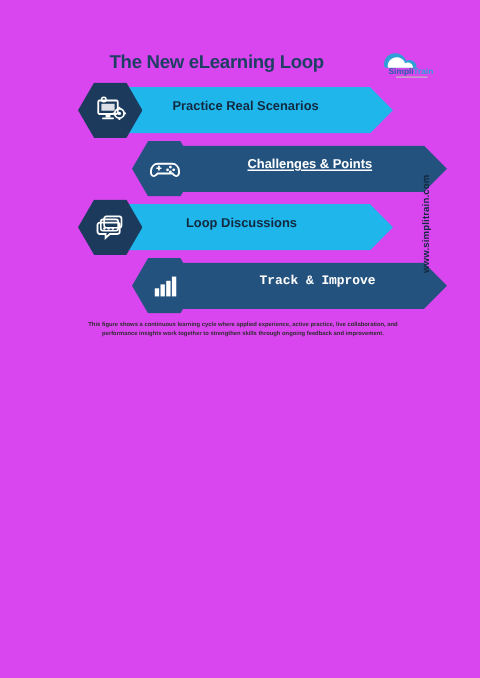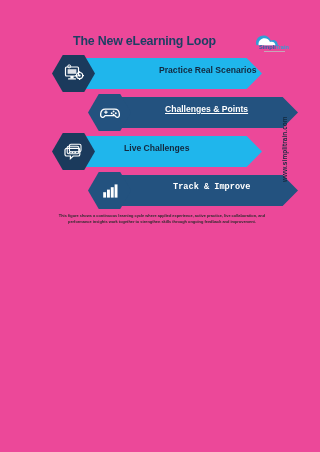--- a/index.html
+++ b/index.html
@@ -7,21 +7,21 @@
     width:320px;height:452px;
     background:#ffffff;
     font-family:"Liberation Sans", sans-serif;
     overflow:hidden;
     position:relative;
   }
   .page{
     position:absolute;
     left:0;top:0;
     width:320px;height:452px;
-    background:#ec4899;
+    background:#d946ef;
   }
   .infographic{
     position:absolute;
     left:0;top:0;
     width:320px;
     height:240px;
   }
 
   
   .header{
@@ -79,21 +79,21 @@
 
   .bar-label{
     position:absolute;
     top:0;height:31px;
     line-height:31px;
     font-size:8.6px;
     font-weight:bold;
     color:#13293f;
     white-space:nowrap;
   }
-  .row.r0 .bar-label{left:63px;margin-left:44px;}
+  .row.r0 .bar-label{left:63px;}
   .row.r2 .bar-label{left:72px;}
   .bar.navy + .bar-label{color:#ffffff;}
   .row.r1 .bar-label{left:77px;color:#ffffff;text-decoration:underline;}
   .row.r3 .bar-label{left:85px;color:#ffffff;}
 
   .hex{
     position:absolute;
     left:0;top:0;
     width:43px;height:37px;
     -webkit-clip-path:polygon(25% 0%, 75% 0%, 100% 50%, 75% 100%, 25% 100%, 0% 50%);
@@ -187,21 +187,21 @@
             <circle cx="14.6" cy="6.4" r="0.95" fill="#ffffff"></circle>
             <circle cx="16.8" cy="8.2" r="0.95" fill="#ffffff"></circle>
             <circle cx="12.7" cy="8.2" r="0.95" fill="#ffffff"></circle>
             <circle cx="14.6" cy="9.6" r="0.95" fill="#ffffff"></circle>
           </svg>
         </div>
       </div>
 
       <div class="row r2">
         <div class="bar cyan"></div>
-        <div class="bar-label">Live Challenges</div>
+        <div class="bar-label">Loop Discussions</div>
         <div class="hex dark">
           <svg width="21" height="19" viewBox="0 0 21 19">
             <rect x="6.4" y="2.2" width="11.6" height="7.6" rx="1.6" fill="none" stroke="#ffffff" stroke-width="1.1"></rect>
             <rect x="4.2" y="4.2" width="11.6" height="7.6" rx="1.6" fill="none" stroke="#ffffff" stroke-width="1.1"></rect>
             <path d="M3.6 6.4 h11.6 a1.6 1.6 0 0 1 1.6 1.6 v4.4 a1.6 1.6 0 0 1 -1.6 1.6 h-5 l-2.8 2.6 v-2.6 h-3.8 a1.6 1.6 0 0 1 -1.6 -1.6 v-4.4 a1.6 1.6 0 0 1 1.6 -1.6 z" fill="none" stroke="#ffffff" stroke-width="1.2"></path>
             <circle cx="6.6" cy="10.3" r="0.85" fill="#ffffff"></circle>
             <circle cx="9.4" cy="10.3" r="0.85" fill="#ffffff"></circle>
             <circle cx="12.2" cy="10.3" r="0.85" fill="#ffffff"></circle>
           </svg>
         </div>

